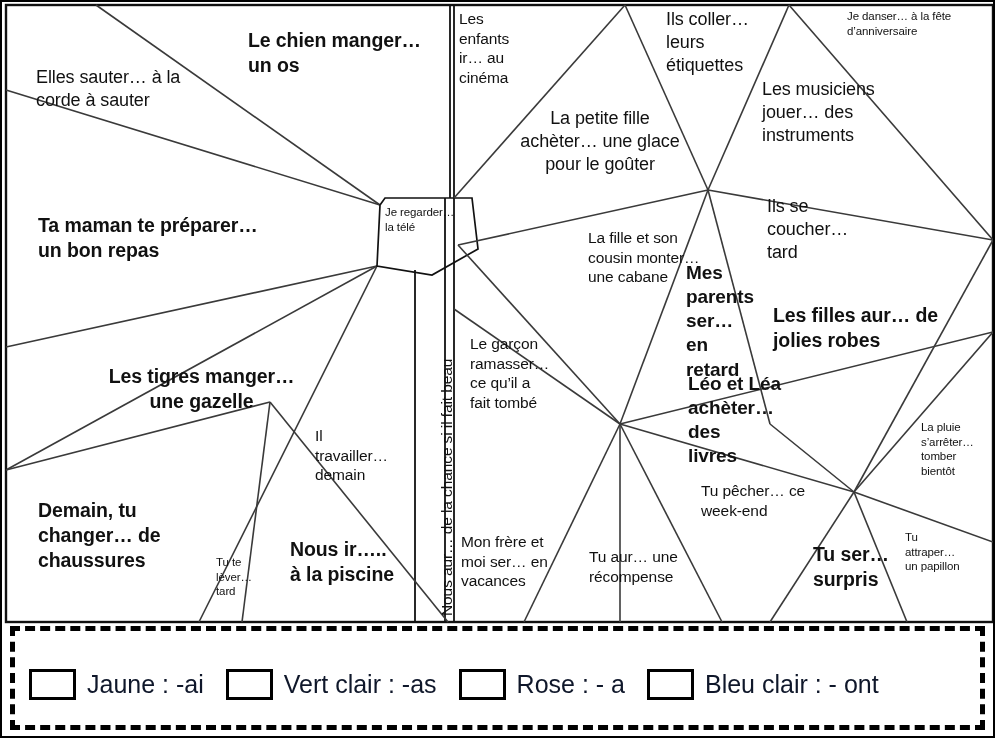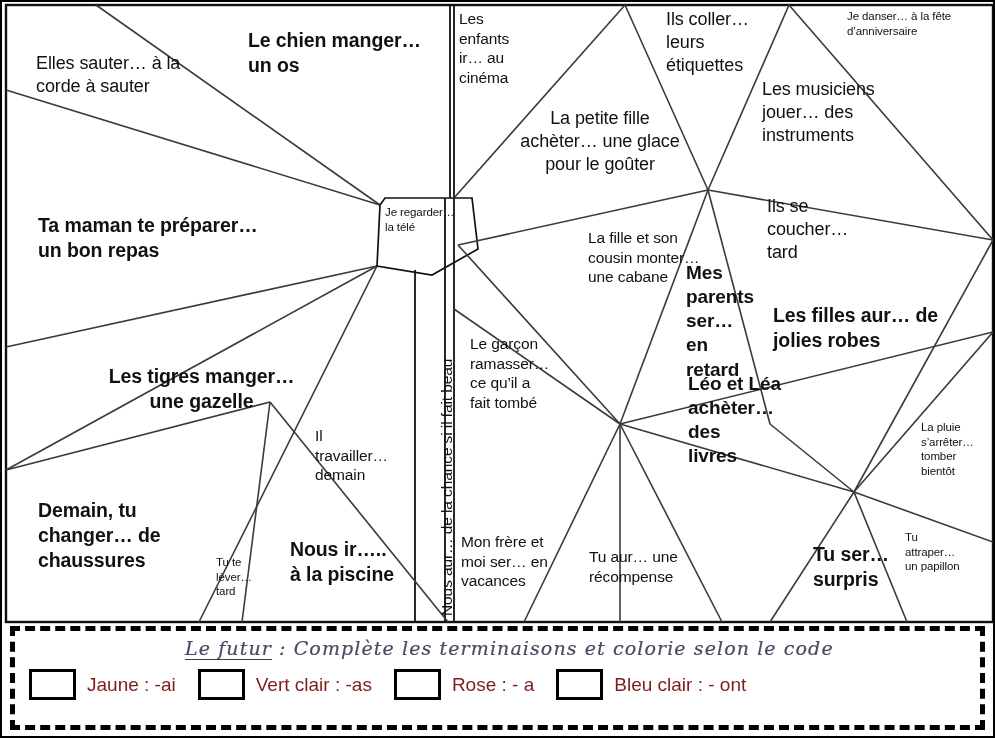--- a/index.html
+++ b/index.html
@@ -94,22 +94,22 @@
   }
   .swatch {
     width: 47px;
     height: 31px;
     border: 3px solid #000000;
     background: #ffffff;
     box-sizing: border-box;
     flex: none;
   }
   .legend-text {
-    font-size: 19px;
-    color: #7f1d1d;
+    font-size: 25px;
+    color: #0f172a;
     margin-left: 11px;
     margin-right: 22px;
   }
 </style>
 </head>
 <body>
 
 <div id="page">
 
   <div id="puzzle">
@@ -156,21 +156,21 @@
         <line x1="852" y1="490" x2="905" y2="620"></line>
         <line x1="768" y1="422" x2="852" y2="490"></line>
         <line x1="991" y1="238" x2="852" y2="490"></line>
 
         <line x1="268" y1="400" x2="446" y2="620"></line>
         <line x1="268" y1="400" x2="240" y2="620"></line>
         <line x1="268" y1="400" x2="4" y2="468"></line>
       </g>
     </svg>
 
-    <div class="cell-label sz-lg" style="left:34px;  top:50px;  width:215px;">Elles sauter… à la
+    <div class="cell-label sz-lg" style="left:34px;  top:64px;  width:215px;">Elles sauter… à la
 corde à sauter</div>
 
     <div class="cell-label sz-xl" style="left:246px; top:26px;  width:230px;">Le chien manger…
 un os</div>
 
     <div class="cell-label sz-md" style="left:457px; top:7px;   width:58px;">Les
 enfants
 ir… au
 cinéma</div>
 
@@ -225,20 +225,22 @@
 
     <div class="cell-label sz-xs" style="left:919px; top:418px; width:76px;">La pluie
 s’arrêter…
 tomber
 bientôt</div>
 
     <div class="cell-label sz-md" style="left:313px; top:424px; width:90px;">Il
 travailler…
 demain</div>
 
+    <div class="cell-label sz-md" style="left:699px; top:479px; width:125px;">Tu pêcher… ce
+week-end</div>
 
     <div class="cell-label sz-xl" style="left:36px;  top:496px; width:160px;">Demain, tu
 changer… de
 chaussures</div>
 
     <div class="cell-label sz-xs" style="left:214px; top:553px; width:62px;">Tu te
 lèver…
 tard</div>
 
     <div class="cell-label sz-xl" style="left:288px; top:535px; width:130px;">Nous ir…..
@@ -257,21 +259,20 @@
     <div class="cell-label sz-xs" style="left:903px; top:528px; width:78px;">Tu
 attraper…
 un papillon</div>
 
     <div class="cell-label sz-md rot-up" style="left:435px; top:614px;">Nous aur… de la chance si il fait beau</div>
 
   </div>
 
   <div id="legend">
 
-    <div id="legend-title"><span class="underl">Le futur</span><span> : Complète les terminaisons et colorie selon le code</span></div>
 
     <div id="legend-row">
 
       <div class="legend-item">
         <div class="swatch"></div>
         <span class="legend-text">Jaune : -ai</span>
       </div>
 
       <div class="legend-item">
         <div class="swatch"></div>

